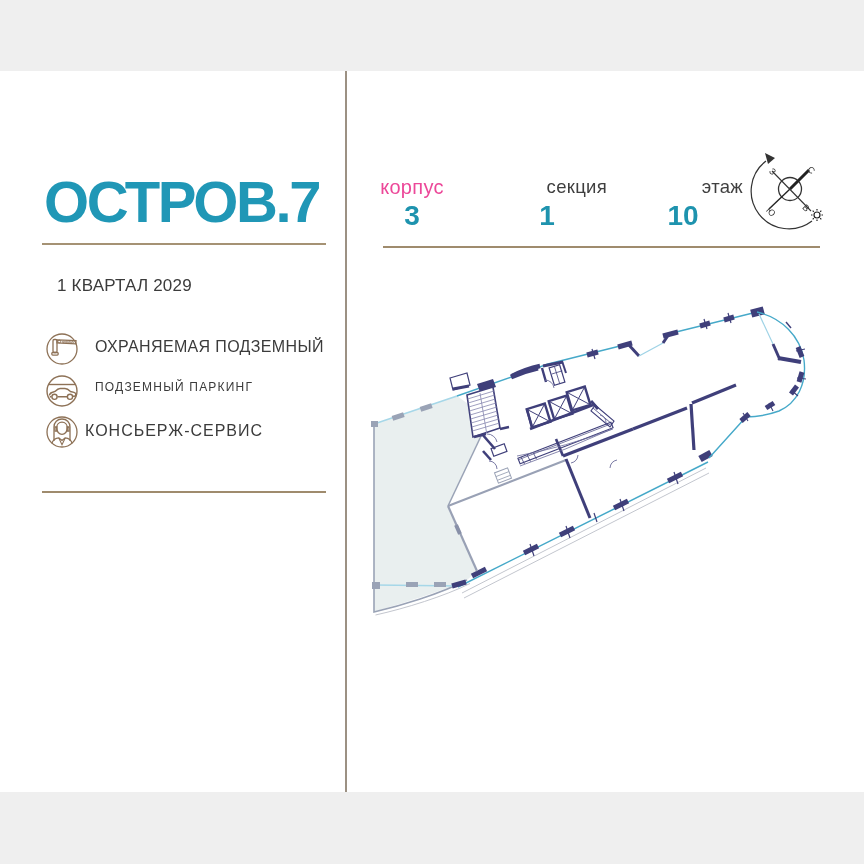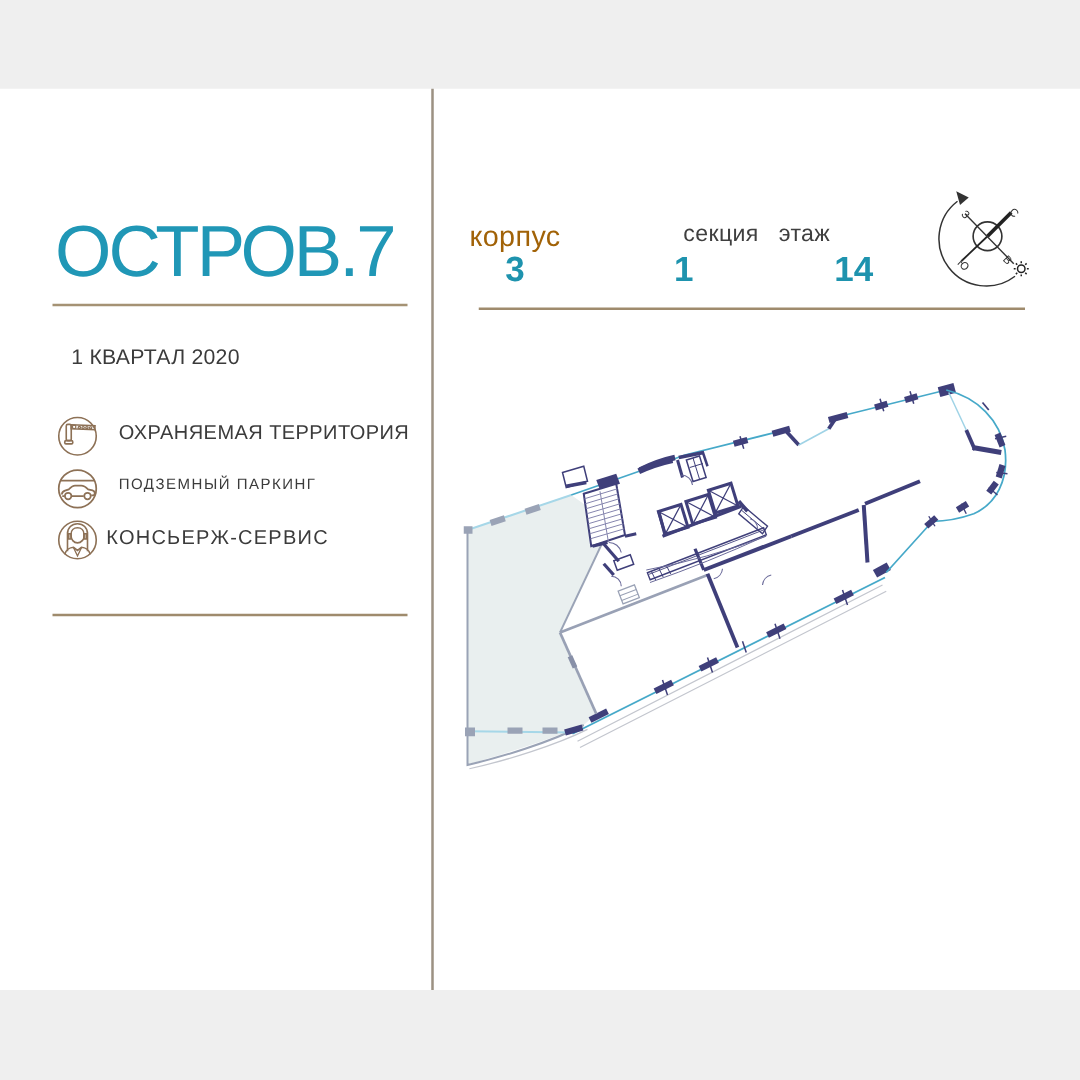--- a/index.html
+++ b/index.html
@@ -6,25 +6,25 @@
   .abs{position:absolute}
 </style></head>
 <body>
 
 <div class="abs" style="left:0;top:0;width:864px;height:71px;background:#efefef"></div>
 
 <div class="abs" style="left:0;top:792px;width:864px;height:72px;background:#efefef"></div>
 
 <div class="abs" style="left:345px;top:71px;width:1.5px;height:721px;background:#9c9183"></div>
 
-<div class="abs" style="left:44px;top:168px;width:290px;font-size:58px;font-weight:normal;color:#2097b6;letter-spacing:-2.4px;white-space:nowrap">ОСТРОВ.7</div>
+<div class="abs" style="left:44px;top:168px;width:290px;font-size:58px;font-weight:bold;color:#2097b6;letter-spacing:-2.4px;white-space:nowrap">ОСТРОВ.7</div>
 
 <div class="abs" style="left:42px;top:243px;width:284px;height:2px;background:#a59274"></div>
 
-<div class="abs" style="left:57px;top:276px;font-size:17px;color:#3b3b3b;letter-spacing:0.2px">1 КВАРТАЛ 2020</div>
+<div class="abs" style="left:57px;top:276px;font-size:17px;color:#3b3b3b;letter-spacing:0.2px">1 КВАРТАЛ 2029</div>
 
 <svg class="abs" style="left:40px;top:327px" width="50" height="130" viewBox="0 0 50 130" fill="none">
 
   <g stroke="#8d7156" stroke-width="1.3">
     <circle cx="22" cy="22" r="15"></circle>
     <rect x="13" y="12.5" width="4" height="13" rx="1.2"></rect>
     <rect x="11.8" y="25.5" width="6.4" height="2.6" rx="1"></rect>
     <path d="M17 12.8 L36 13.6 L35.8 16.8 L17 16 Z"></path>
     <circle cx="19.3" cy="14.5" r="1.4" stroke-width="1"></circle>
     <ellipse cx="23.5" cy="14.9" rx="1" ry="0.8" stroke-width="0.9"></ellipse>
@@ -45,36 +45,36 @@
   <g stroke="#8d7156" stroke-width="1.3">
     <circle cx="22" cy="105" r="15"></circle>
     <path d="M14 114 v-14 c0,-4.8 3.4,-8 8,-8 s8,3.2 8,8 v14"></path>
     <path d="M16.8 100.5 c0,-3.2 2.2,-5.3 5.2,-5.3 s5.2,2.1 5.2,5.3 0,3.4 -1.4,5 c-1,1.1 -2.3,1.8 -3.8,1.8 s-2.8,-0.7 -3.8,-1.8 c-1.4,-1.6 -1.4,-3.4 -1.4,-5 Z"></path>
     <path d="M15 100 h1.8 v4.2 h-1.8 Z M27.2 100 h1.8 v4.2 h-1.8 Z"></path>
     <path d="M11.8 116.5 c1,-3.5 4.2,-5.5 7,-5.7 l3.2,2.6 3.2,-2.6 c2.8,0.2 6,2.2 7,5.7"></path>
     <path d="M18.8 111 l3.2,6.8 3.2,-6.8" stroke-width="1.1"></path>
   </g>
 </svg>
 
-<div class="abs" style="left:95px;top:338px;font-size:16px;color:#3b3b3b;letter-spacing:0.35px">ОХРАНЯЕМАЯ ТЕРРИТОРИЯ</div>
+<div class="abs" style="left:95px;top:338px;font-size:16px;color:#3b3b3b;letter-spacing:0.35px">ОХРАНЯЕМАЯ ПОДЗЕМНЫЙ</div>
 
 <div class="abs" style="left:95px;top:380px;font-size:12px;color:#3b3b3b;letter-spacing:1.2px">ПОДЗЕМНЫЙ ПАРКИНГ</div>
 
 <div class="abs" style="left:85px;top:422px;font-size:16px;color:#3b3b3b;letter-spacing:1.0px">КОНСЬЕРЖ-СЕРВИС</div>
 
 <div class="abs" style="left:42px;top:491px;width:284px;height:2px;background:#9f8b6d"></div>
 
-<div class="abs" style="left:352px;top:176px;width:120px;text-align:center;font-size:23px;color:#a16207;letter-spacing:0.3px">корпус</div>
+<div class="abs" style="left:352px;top:176px;width:120px;text-align:center;font-size:20px;color:#ec4899;letter-spacing:0.3px">корпус</div>
 <div class="abs" style="left:352px;top:200px;width:120px;text-align:center;font-size:28px;font-weight:bold;color:#1e93ae">3</div>
 
 <div class="abs" style="left:487px;top:176px;width:120px;text-align:right;font-size:18.5px;color:#3f3f3f;letter-spacing:0.3px">секция</div>
 <div class="abs" style="left:487px;top:200px;width:120px;text-align:center;font-size:28px;font-weight:bold;color:#1e93ae">1</div>
 
-<div class="abs" style="left:623px;top:176px;width:120px;text-align:left;font-size:18.5px;color:#3f3f3f;letter-spacing:0.3px">этаж</div>
-<div class="abs" style="left:623px;top:200px;width:120px;text-align:center;font-size:28px;font-weight:bold;color:#1e93ae">14</div>
+<div class="abs" style="left:623px;top:176px;width:120px;text-align:right;font-size:18.5px;color:#3f3f3f;letter-spacing:0.3px">этаж</div>
+<div class="abs" style="left:623px;top:200px;width:120px;text-align:center;font-size:28px;font-weight:bold;color:#1e93ae">10</div>
 
 <div class="abs" style="left:383px;top:246px;width:437px;height:2px;background:#9f8b6d"></div>
 
 <svg class="abs" style="left:0;top:0" width="864" height="864" viewBox="0 0 864 864" fill="none">
 
   <g>
     <circle cx="790" cy="189" r="11.5" stroke="#333" stroke-width="1.3"></circle>
     <path d="M769 209 L790 189" stroke="#222" stroke-width="1.4"></path>
     <path d="M790 189 L809 170" stroke="#222" stroke-width="3"></path>
     <path d="M772 171 L811 211" stroke="#333" stroke-width="1.1"></path>

